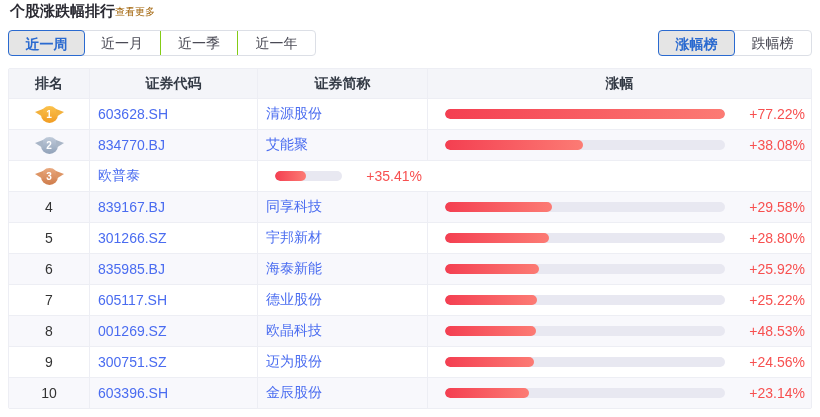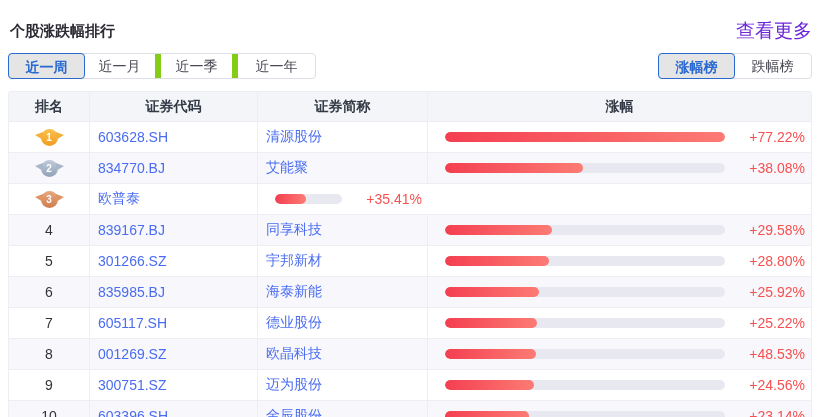--- a/index.html
+++ b/index.html
@@ -1,32 +1,32 @@
 <!DOCTYPE html>
 <html><head>
 <meta charset="utf-8">
 <style>
   * { margin:0; padding:0; box-sizing:border-box; }
   html,body { width:820px; height:417px; background:#fff;
     font-family:"Liberation Sans","DejaVu Sans",sans-serif; overflow:hidden; }
   .page { width:820px; height:417px; position:relative; }
 
   
-  .top-row { display:flex; justify-content:space-between; align-items:center;
-    padding:18px 8px 0 10px; }
+  .top-row { display:flex; align-items:center;
+    padding:2px 8px 0 10px; }
   .page-title { font-size:15px; font-weight:bold; color:#2b2b33; }
-  .more-link { font-size:19px; color:#6d28d9; cursor:pointer; text-decoration:none; }
+  .more-link { font-size:10px; color:#a16207; cursor:pointer; text-decoration:none; }
 
   
   .controls-row { display:flex; justify-content:space-between; align-items:center;
     padding:9px 8px 0 8px; }
   .seg { display:inline-flex; border:1px solid #dcdfe6; border-radius:4px;
     background:#fff; height:26px; }
   .seg-item { width:77px; text-align:center; line-height:24px; font-size:14px;
-    color:#4a4a55; cursor:pointer; border-right:6px solid #84cc16; position:relative; }
+    color:#4a4a55; cursor:pointer; border-right:1px solid #84cc16; position:relative; }
   .seg-item:last-child { border-right:none; }
   .seg-item.active { color:#2a6ad0; font-weight:bold; border:1px solid #2a6ad0;
     border-radius:4px; margin:-1px; line-height:26px; height:26px; z-index:2;
     background:#e5e5e5; }
 
   
   .rank-table { margin:12px 8px 12px 8px; border:1px solid #edeef4; border-radius:2px; }
   .trow { display:grid; grid-template-columns:81px 168px 170px 1fr; align-items:stretch; }
   .thead { background:#f4f5f9; height:29px; }
   .thead .cell { font-weight:bold; color:#333a45; justify-content:center; }

